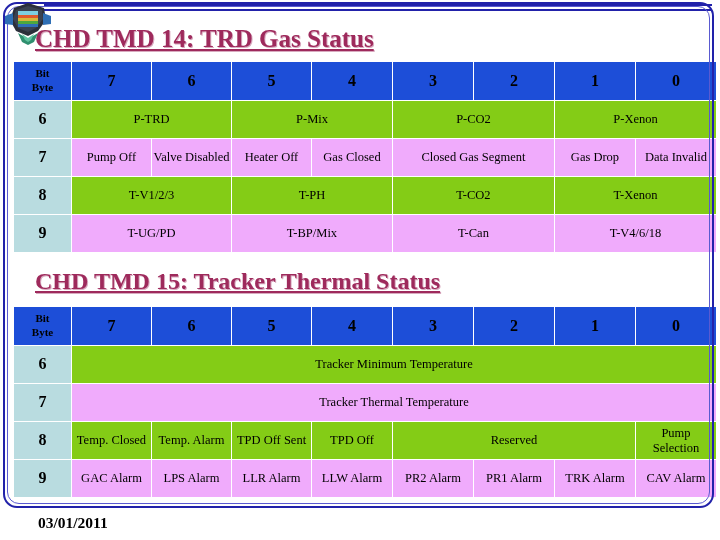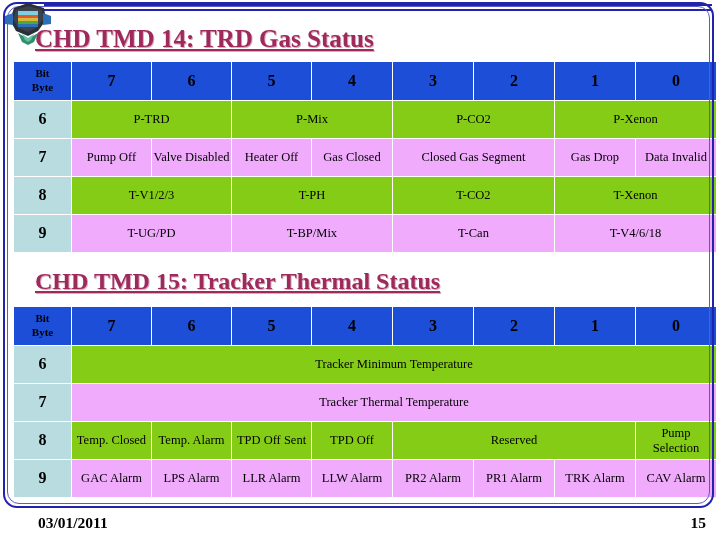--- a/index.html
+++ b/index.html
@@ -301,18 +301,17 @@
           <td class="shade-b" colspan="1">LLW Alarm</td>
           <td class="shade-b" colspan="1">PR2 Alarm</td>
           <td class="shade-b" colspan="1">PR1 Alarm</td>
           <td class="shade-b" colspan="1">TRK Alarm</td>
           <td class="shade-b" colspan="1">CAV Alarm</td>
         </tr>
       </tbody>
   </table>
 
   <div class="footer" id="footer-date">03/01/2011</div>
-  <div class="footer" id="footer-page">15</div>
 
 </div>
 
 <div id="slide-frame"></div>
 <div id="slide-frame-inner"></div>
 
 </body></html>

